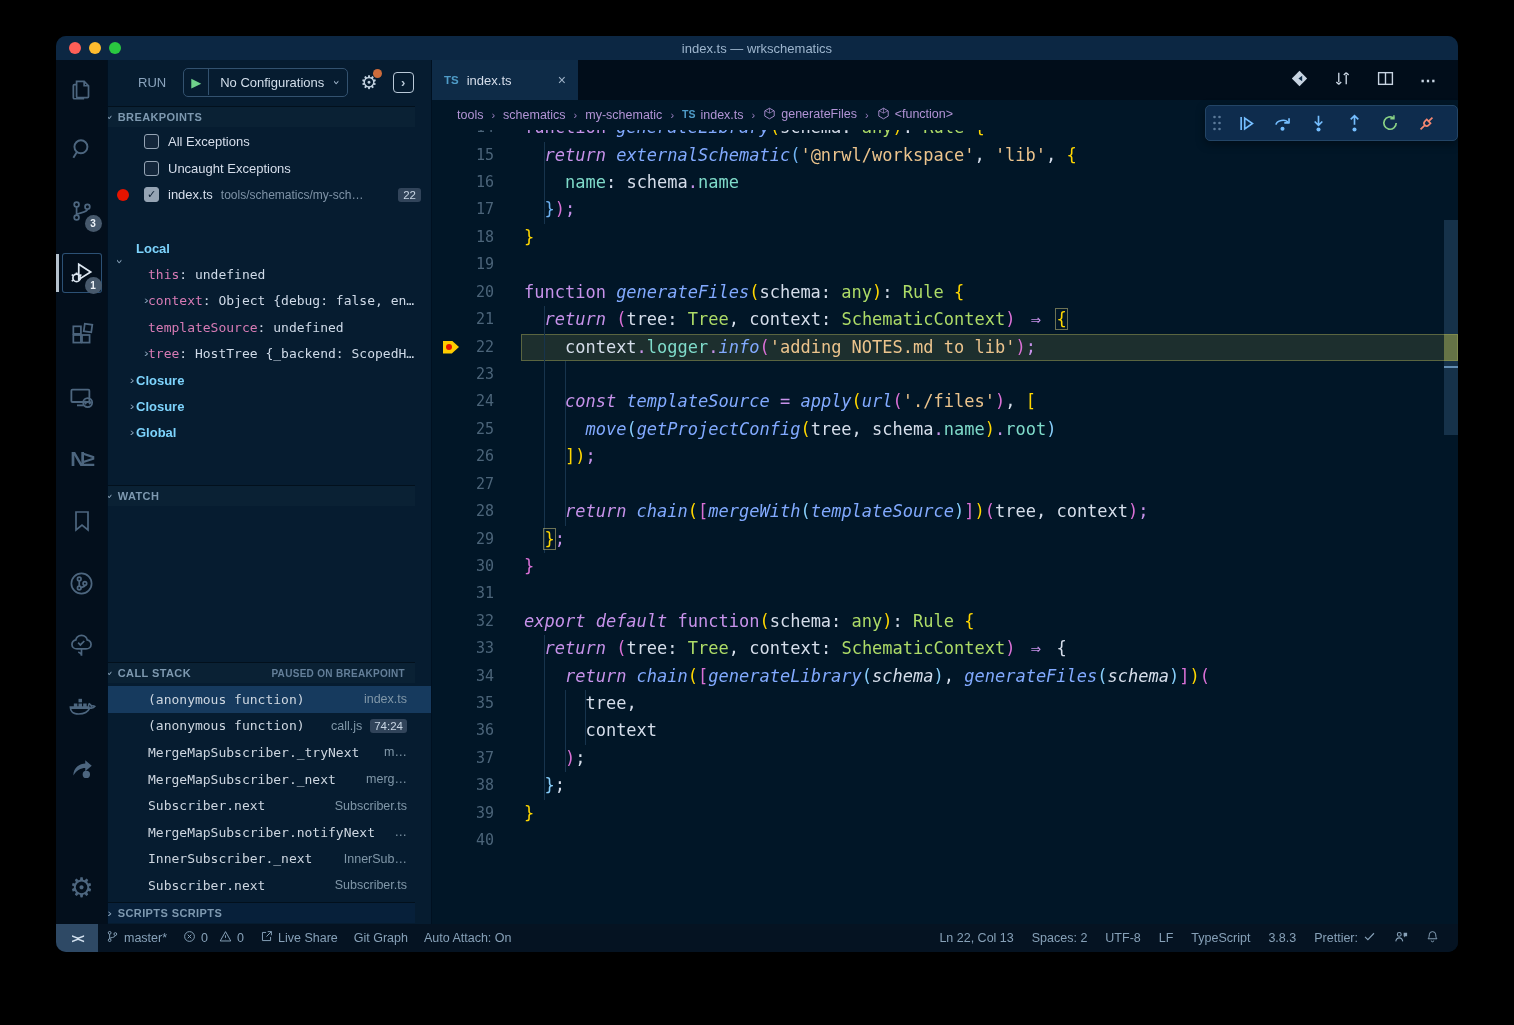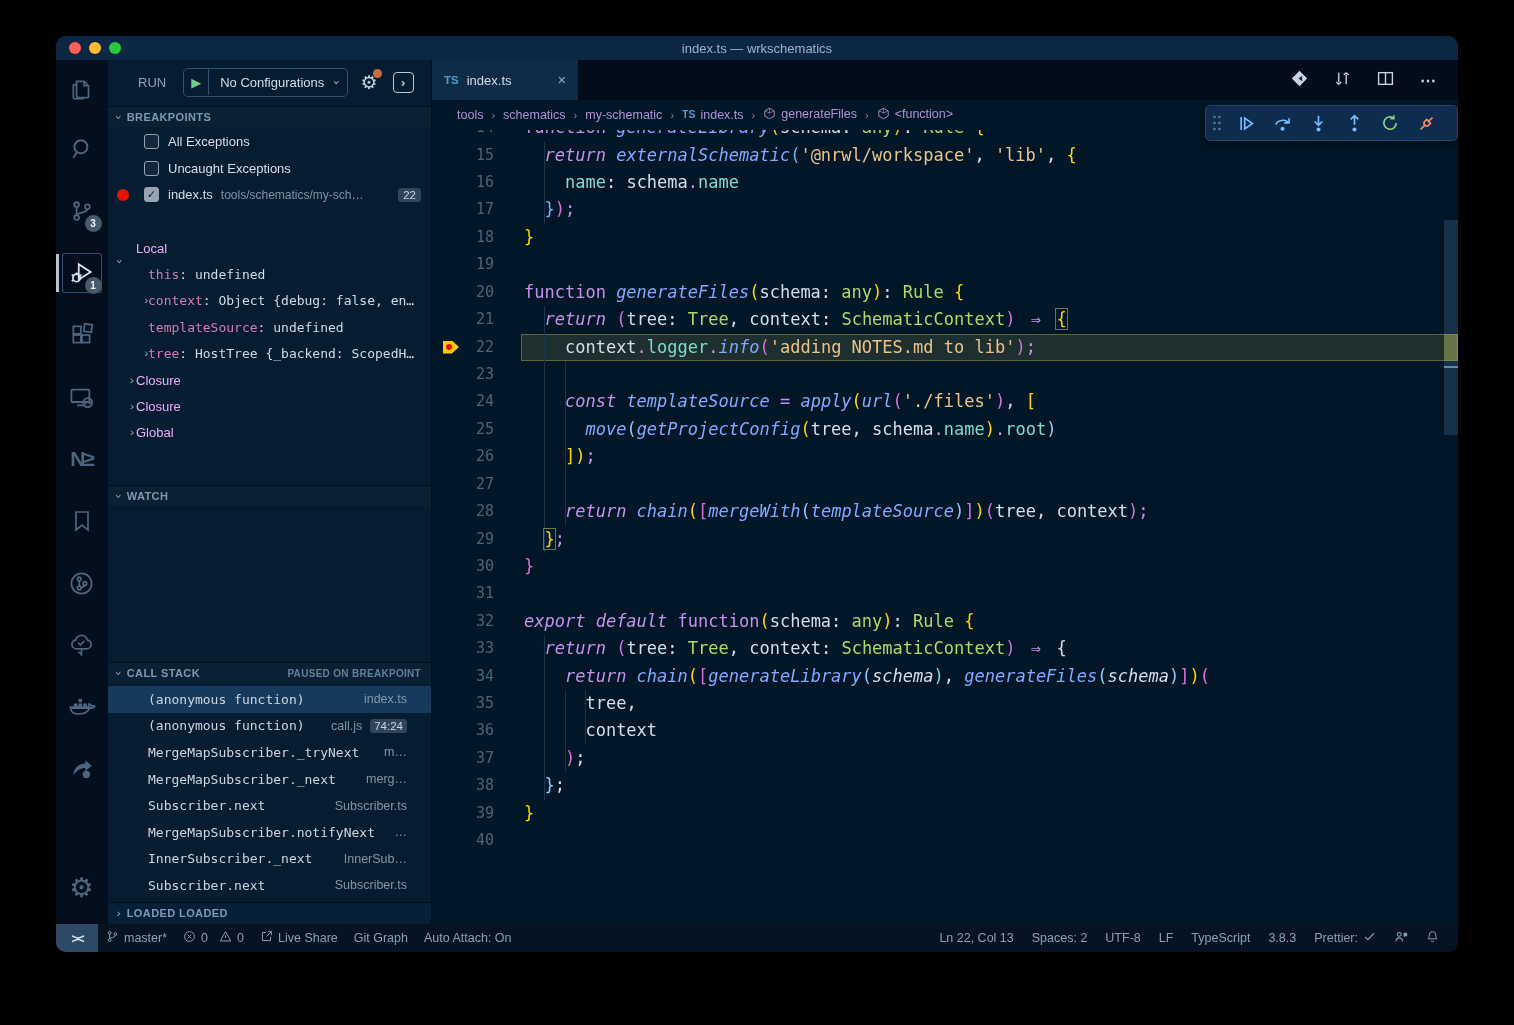--- a/index.html
+++ b/index.html
@@ -21,22 +21,22 @@
   .act.active{color:#dde7f1}
   .act.active::before{content:"";position:absolute;left:0;top:12px;width:3px;height:38px;background:#b6c2ce}
   .act.active .iconbox{box-shadow:0 0 0 1px #2c5175;border-radius:2px;padding:6px}
   .iconbox{padding:6px}
   .abadge{position:absolute;right:6px;bottom:10px;background:#47596c;color:#eef3f8;font-size:10px;font-weight:bold;
           border-radius:50%;width:17px;height:17px;line-height:17px;text-align:center}
   .act-gear{margin-top:auto;margin-bottom:6px}
   .nxtext{font-size:21px;color:#4d667f;font-weight:bold;letter-spacing:-2px}
   
   .sidebar{width:324px;background:#061c30;position:relative;font-size:13px;color:#d6deeb;border-right:1px solid #001020;box-sizing:border-box;overflow:hidden}
-  .shead{position:absolute;left:0;right:0;height:21px;background:#0a2134;display:flex;align-items:center;
-         padding-left:9px;gap:6px;font-size:11px;font-weight:bold;color:#7e99b0;letter-spacing:.4px;
+  .shead{position:absolute;left:0;right:16px;height:21px;background:#0a2134;display:flex;align-items:center;
+         gap:6px;font-size:11px;font-weight:bold;color:#7e99b0;letter-spacing:.4px;
          border-top:1px solid #02101c;box-sizing:border-box}
   .chev{font-size:10px;color:#8aa3ba;display:inline-block;transform:scaleX(1.4);font-weight:normal}
   .chev.down{transform:rotate(90deg) scaleX(1.4)}
   .srow{position:absolute;left:0;right:0;height:27px;display:flex;align-items:center}
   
   .runrow{top:6px;height:32px;padding-left:30px}
   .runlabel{color:#8ba4bd;font-size:13px;margin-right:17px}
   .runpill{display:flex;align-items:center;height:27px;border:1px solid #33526f;border-radius:5px;padding:0 8px 0 7px;gap:7px}
   .runplay{color:#6fd18b;font-size:13px}
   .rundivider{width:1px;height:26px;background:#33526f}
@@ -51,21 +51,21 @@
   .cbox{width:15px;height:15px;border:1.5px solid #95a4b4;border-radius:3px;background:#13263a;box-sizing:border-box;
         display:flex;align-items:center;justify-content:center;font-size:11px;color:#0b1f33}
   .cbox.checked{background:#95a4b4}
   .bplabel{margin-left:9px;color:#d6deeb}
   .bppath{margin-left:8px;color:#7f93a7;font-size:12px;white-space:nowrap;overflow:hidden}
   .badge{background:#31445a;color:#c9d6e4;font-size:11.5px;border-radius:3px;padding:1px 5px;margin-left:auto;margin-right:10px}
   
   .varname{color:#d77bb5}
   .varmono{font-family:"DejaVu Sans Mono",monospace;font-size:13px;white-space:nowrap;overflow:hidden}
   .varval{color:#cfdae8}
-  .scopelabel{font-weight:normal;color:#f0abfc}
+  .scopelabel{font-weight:bold;color:#7dd3fc}
   
   .csrow{height:26.6px;padding-left:40px;padding-right:24px;box-sizing:border-box}
   .csrow.selected{background:#163a5e}
   .csname{font-family:"DejaVu Sans Mono",monospace;font-size:13px;color:#cdd6e0;white-space:nowrap}
   .csfile{margin-left:auto;color:#8097a8;font-size:12.5px;white-space:nowrap}
   .csbadge{background:#31445a;color:#c9d6e4;font-size:11.5px;border-radius:3px;padding:1px 4px;margin-left:8px}
   .pausetext{margin-left:auto;margin-right:10px;font-size:10px;color:#647f99;letter-spacing:.3px}
   
   .editor{flex:1;position:relative;background:#011627;overflow:hidden}
   .tabbar{position:absolute;top:0;left:0;right:0;height:40px;background:#010d1a;display:flex;align-items:center;z-index:6}
@@ -338,21 +338,21 @@
             <span class="csfile">InnerSub…</span>
           </div>
           <div class="srow csrow" style="top: 812.2px;">
             <span class="csname">Subscriber.next</span>
             <span class="csfile">Subscriber.ts</span>
           </div>
         </div>
 
       <div class="shead" style="top:842px;background:#07203a">
         <span class="chev">›</span>
-        <span>LOADED LOADED</span>
+        <span>SCRIPTS SCRIPTS</span>
       </div>
     </div>
 
     <div class="editor">
 
       <div class="tabbar">
         <div class="tab">
           <span class="tsbadge">TS</span>
           <span>index.ts</span>
           <span class="tabclose">×</span>

